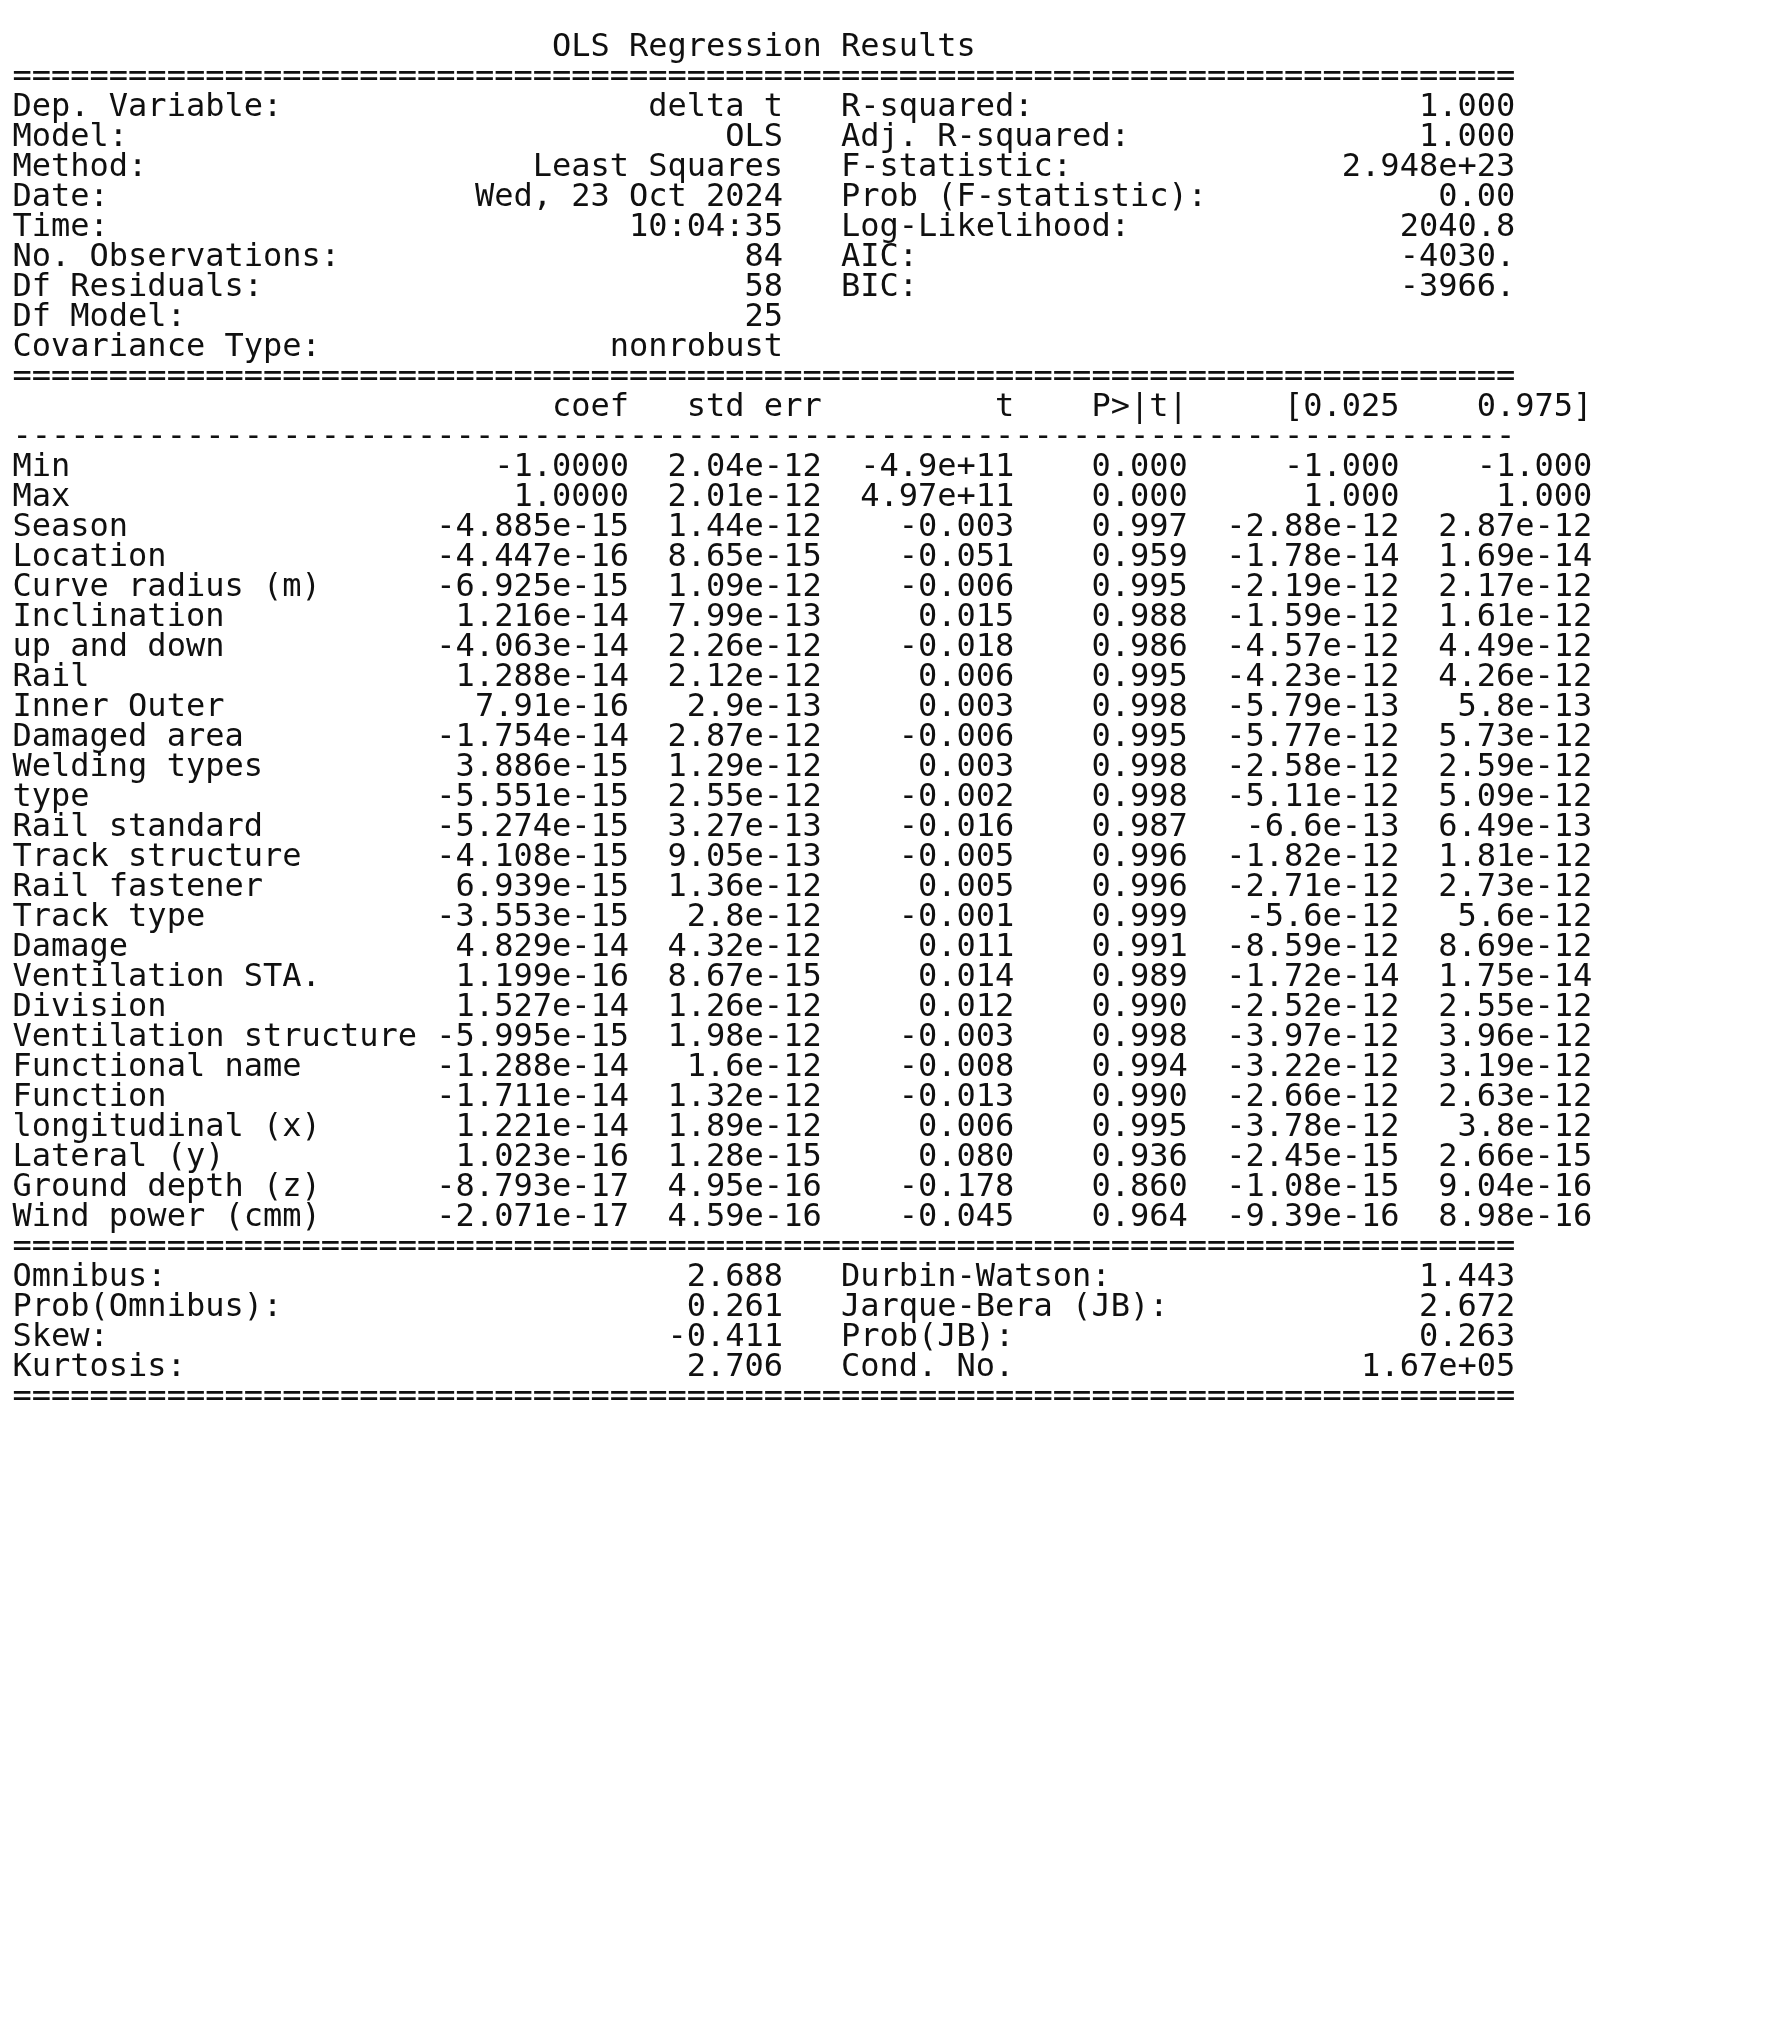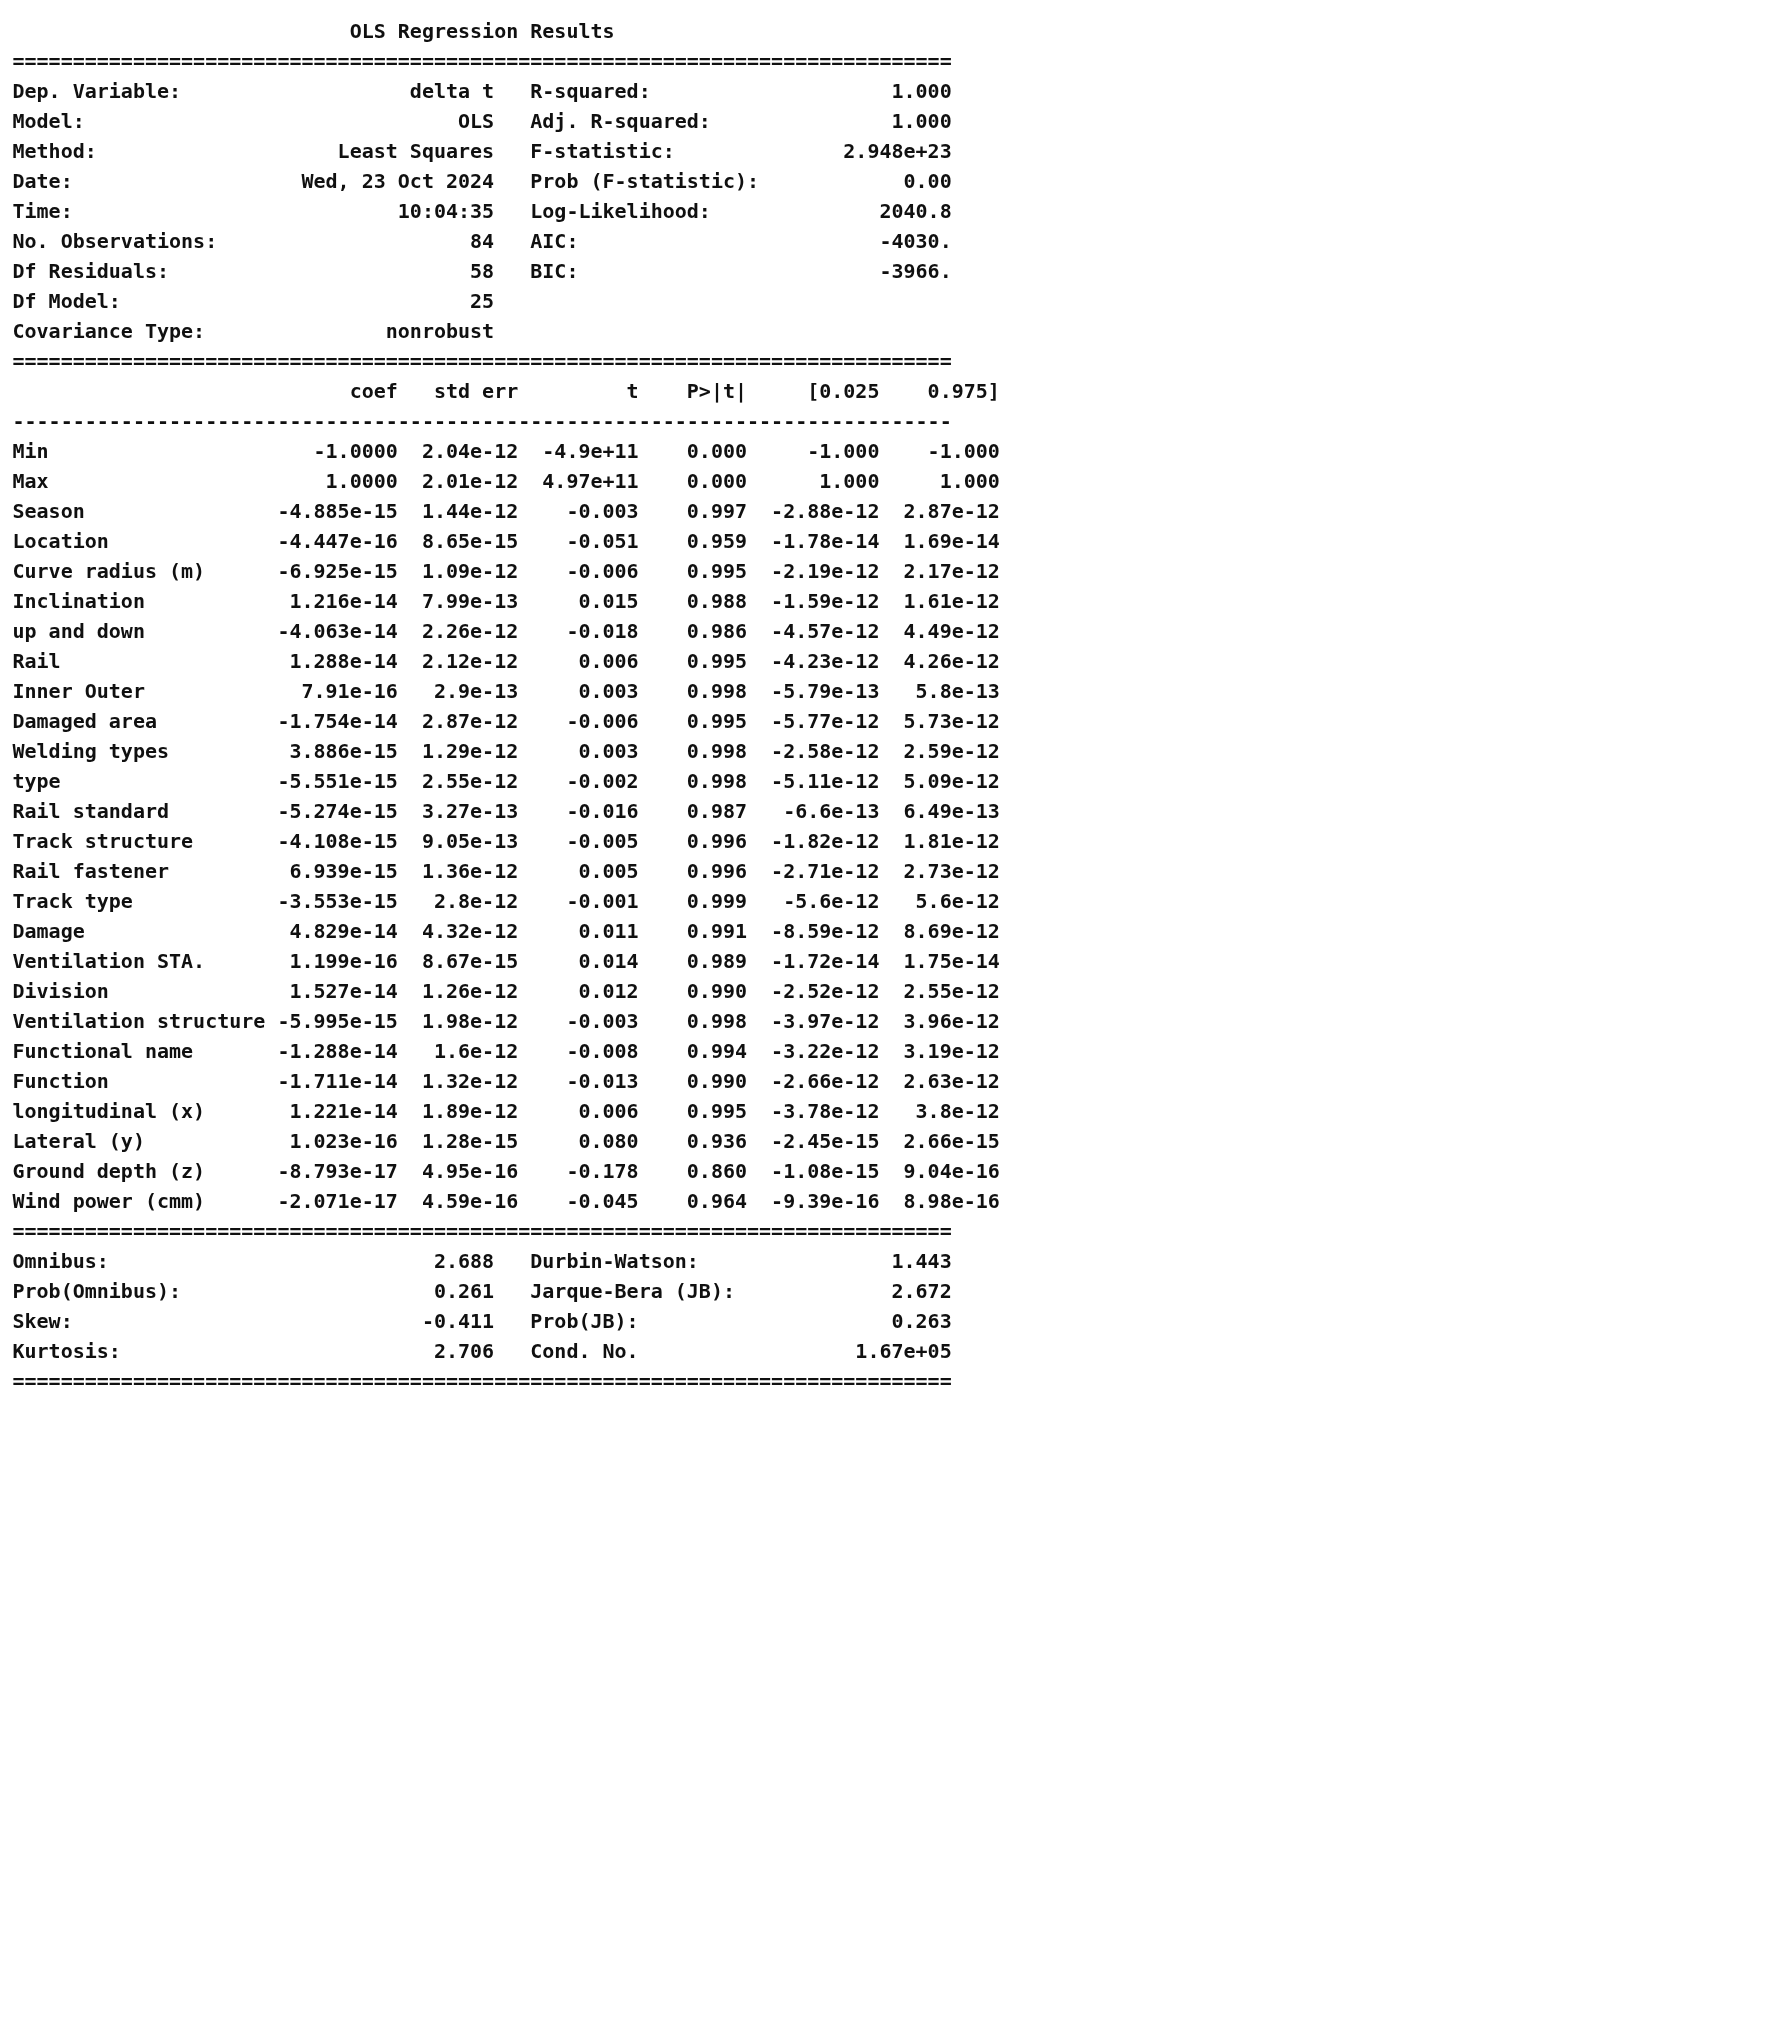--- a/index.html
+++ b/index.html
@@ -9,28 +9,29 @@
     background: #ffffff;
   }
   body {
     width: 1791px;
     height: 2037px;
     overflow: hidden;
     font-family: "DejaVu Sans Mono", "Liberation Mono", monospace;
   }
   #summary {
     font-family: "DejaVu Sans Mono", "Liberation Mono", monospace;
-    font-size: 20px;
+    font-size: 32px;
     line-height: 30px;
     color: #101010;
     white-space: pre;
     letter-spacing: 0px;
     padding: 16px 0 0 12.5px;
     -webkit-font-smoothing: none;
-    font-weight: 700;
+    font-weight: 400;
+    margin-top: 14px;
   }
   .sep { display: block; }
   .row { display: block; }
   .title-line { display: block; }
 </style>
 </head>
 <body>
 
 <div id="summary"><span class="title-line">                            OLS Regression Results                            </span><span class="sep">==============================================================================</span><span class="row">Dep. Variable:                   delta t   R-squared:                    1.000</span><span class="row">Model:                               OLS   Adj. R-squared:               1.000</span><span class="row">Method:                    Least Squares   F-statistic:              2.948e+23</span><span class="row">Date:                   Wed, 23 Oct 2024   Prob (F-statistic):            0.00</span><span class="row">Time:                           10:04:35   Log-Likelihood:              2040.8</span><span class="row">No. Observations:                     84   AIC:                         -4030.</span><span class="row">Df Residuals:                         58   BIC:                         -3966.</span><span class="row">Df Model:                             25</span><span class="row">Covariance Type:               nonrobust</span><span class="sep">==============================================================================</span><span class="row">                            coef   std err         t    P&gt;|t|     [0.025    0.975]</span><span class="sep">------------------------------------------------------------------------------</span><span class="row">Min                      -1.0000  2.04e-12  -4.9e+11    0.000     -1.000    -1.000</span><span class="row">Max                       1.0000  2.01e-12  4.97e+11    0.000      1.000     1.000</span><span class="row">Season                -4.885e-15  1.44e-12    -0.003    0.997  -2.88e-12  2.87e-12</span><span class="row">Location              -4.447e-16  8.65e-15    -0.051    0.959  -1.78e-14  1.69e-14</span><span class="row">Curve radius (m)      -6.925e-15  1.09e-12    -0.006    0.995  -2.19e-12  2.17e-12</span><span class="row">Inclination            1.216e-14  7.99e-13     0.015    0.988  -1.59e-12  1.61e-12</span><span class="row">up and down           -4.063e-14  2.26e-12    -0.018    0.986  -4.57e-12  4.49e-12</span><span class="row">Rail                   1.288e-14  2.12e-12     0.006    0.995  -4.23e-12  4.26e-12</span><span class="row">Inner Outer             7.91e-16   2.9e-13     0.003    0.998  -5.79e-13   5.8e-13</span><span class="row">Damaged area          -1.754e-14  2.87e-12    -0.006    0.995  -5.77e-12  5.73e-12</span><span class="row">Welding types          3.886e-15  1.29e-12     0.003    0.998  -2.58e-12  2.59e-12</span><span class="row">type                  -5.551e-15  2.55e-12    -0.002    0.998  -5.11e-12  5.09e-12</span><span class="row">Rail standard         -5.274e-15  3.27e-13    -0.016    0.987   -6.6e-13  6.49e-13</span><span class="row">Track structure       -4.108e-15  9.05e-13    -0.005    0.996  -1.82e-12  1.81e-12</span><span class="row">Rail fastener          6.939e-15  1.36e-12     0.005    0.996  -2.71e-12  2.73e-12</span><span class="row">Track type            -3.553e-15   2.8e-12    -0.001    0.999   -5.6e-12   5.6e-12</span><span class="row">Damage                 4.829e-14  4.32e-12     0.011    0.991  -8.59e-12  8.69e-12</span><span class="row">Ventilation STA.       1.199e-16  8.67e-15     0.014    0.989  -1.72e-14  1.75e-14</span><span class="row">Division               1.527e-14  1.26e-12     0.012    0.990  -2.52e-12  2.55e-12</span><span class="row">Ventilation structure -5.995e-15  1.98e-12    -0.003    0.998  -3.97e-12  3.96e-12</span><span class="row">Functional name       -1.288e-14   1.6e-12    -0.008    0.994  -3.22e-12  3.19e-12</span><span class="row">Function              -1.711e-14  1.32e-12    -0.013    0.990  -2.66e-12  2.63e-12</span><span class="row">longitudinal (x)       1.221e-14  1.89e-12     0.006    0.995  -3.78e-12   3.8e-12</span><span class="row">Lateral (y)            1.023e-16  1.28e-15     0.080    0.936  -2.45e-15  2.66e-15</span><span class="row">Ground depth (z)      -8.793e-17  4.95e-16    -0.178    0.860  -1.08e-15  9.04e-16</span><span class="row">Wind power (cmm)      -2.071e-17  4.59e-16    -0.045    0.964  -9.39e-16  8.98e-16</span><span class="sep">==============================================================================</span><span class="row">Omnibus:                           2.688   Durbin-Watson:                1.443</span><span class="row">Prob(Omnibus):                     0.261   Jarque-Bera (JB):             2.672</span><span class="row">Skew:                             -0.411   Prob(JB):                     0.263</span><span class="row">Kurtosis:                          2.706   Cond. No.                  1.67e+05</span><span class="sep">==============================================================================</span></div>
 

